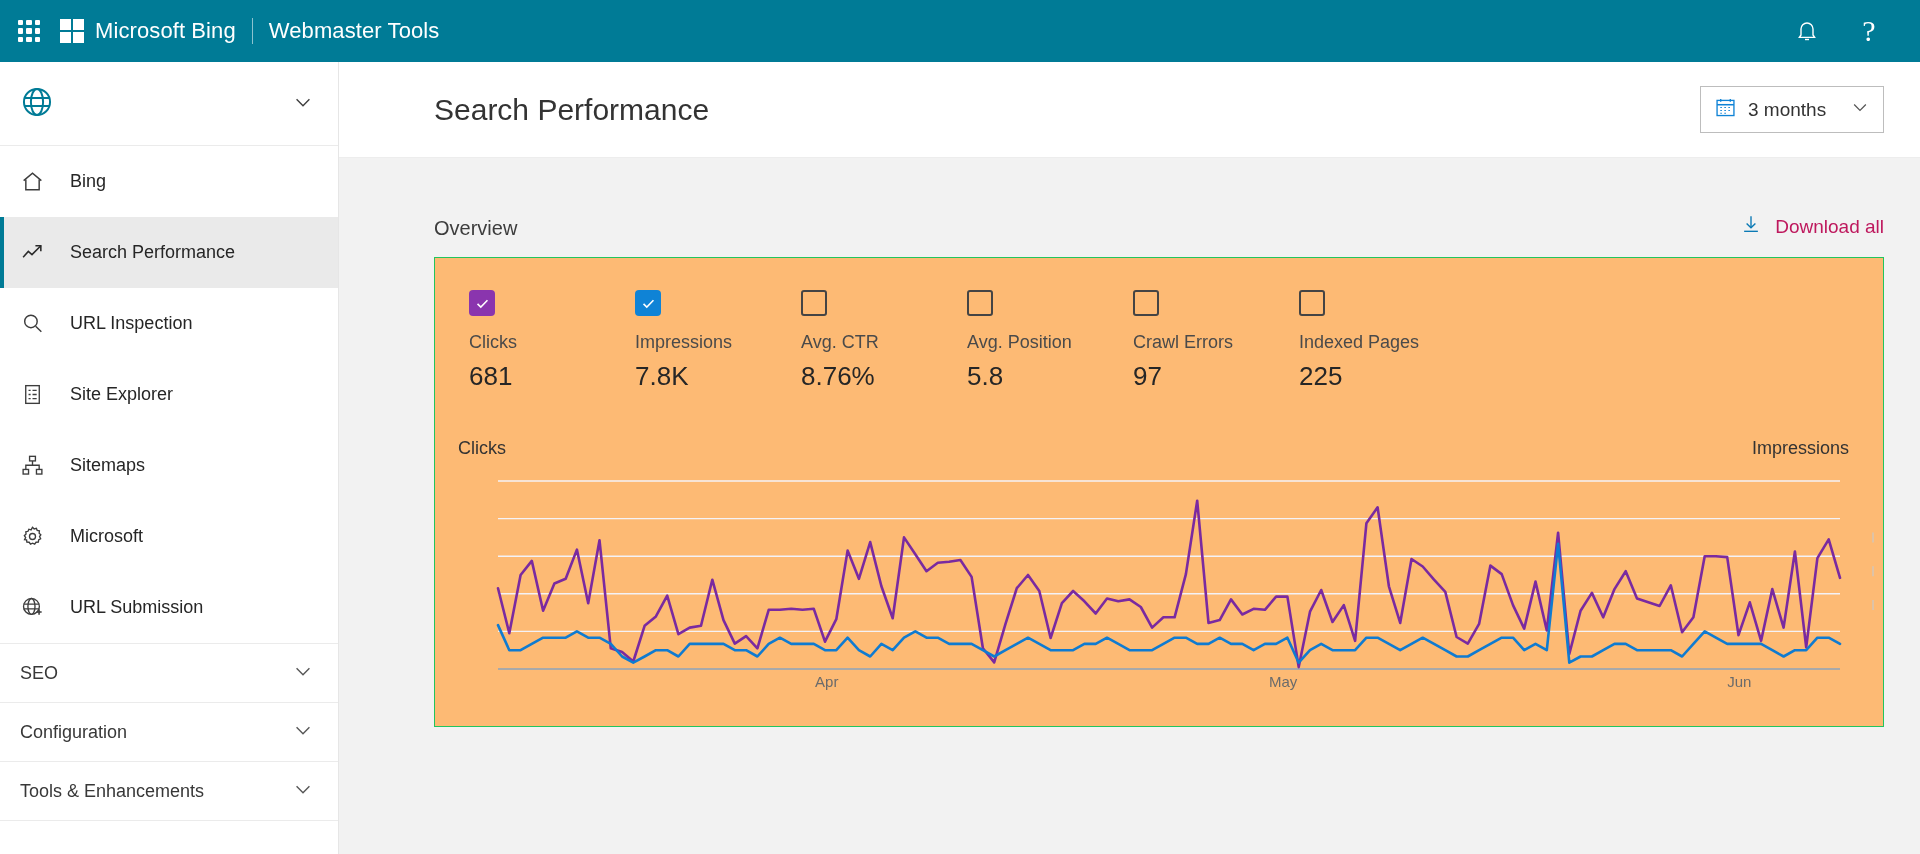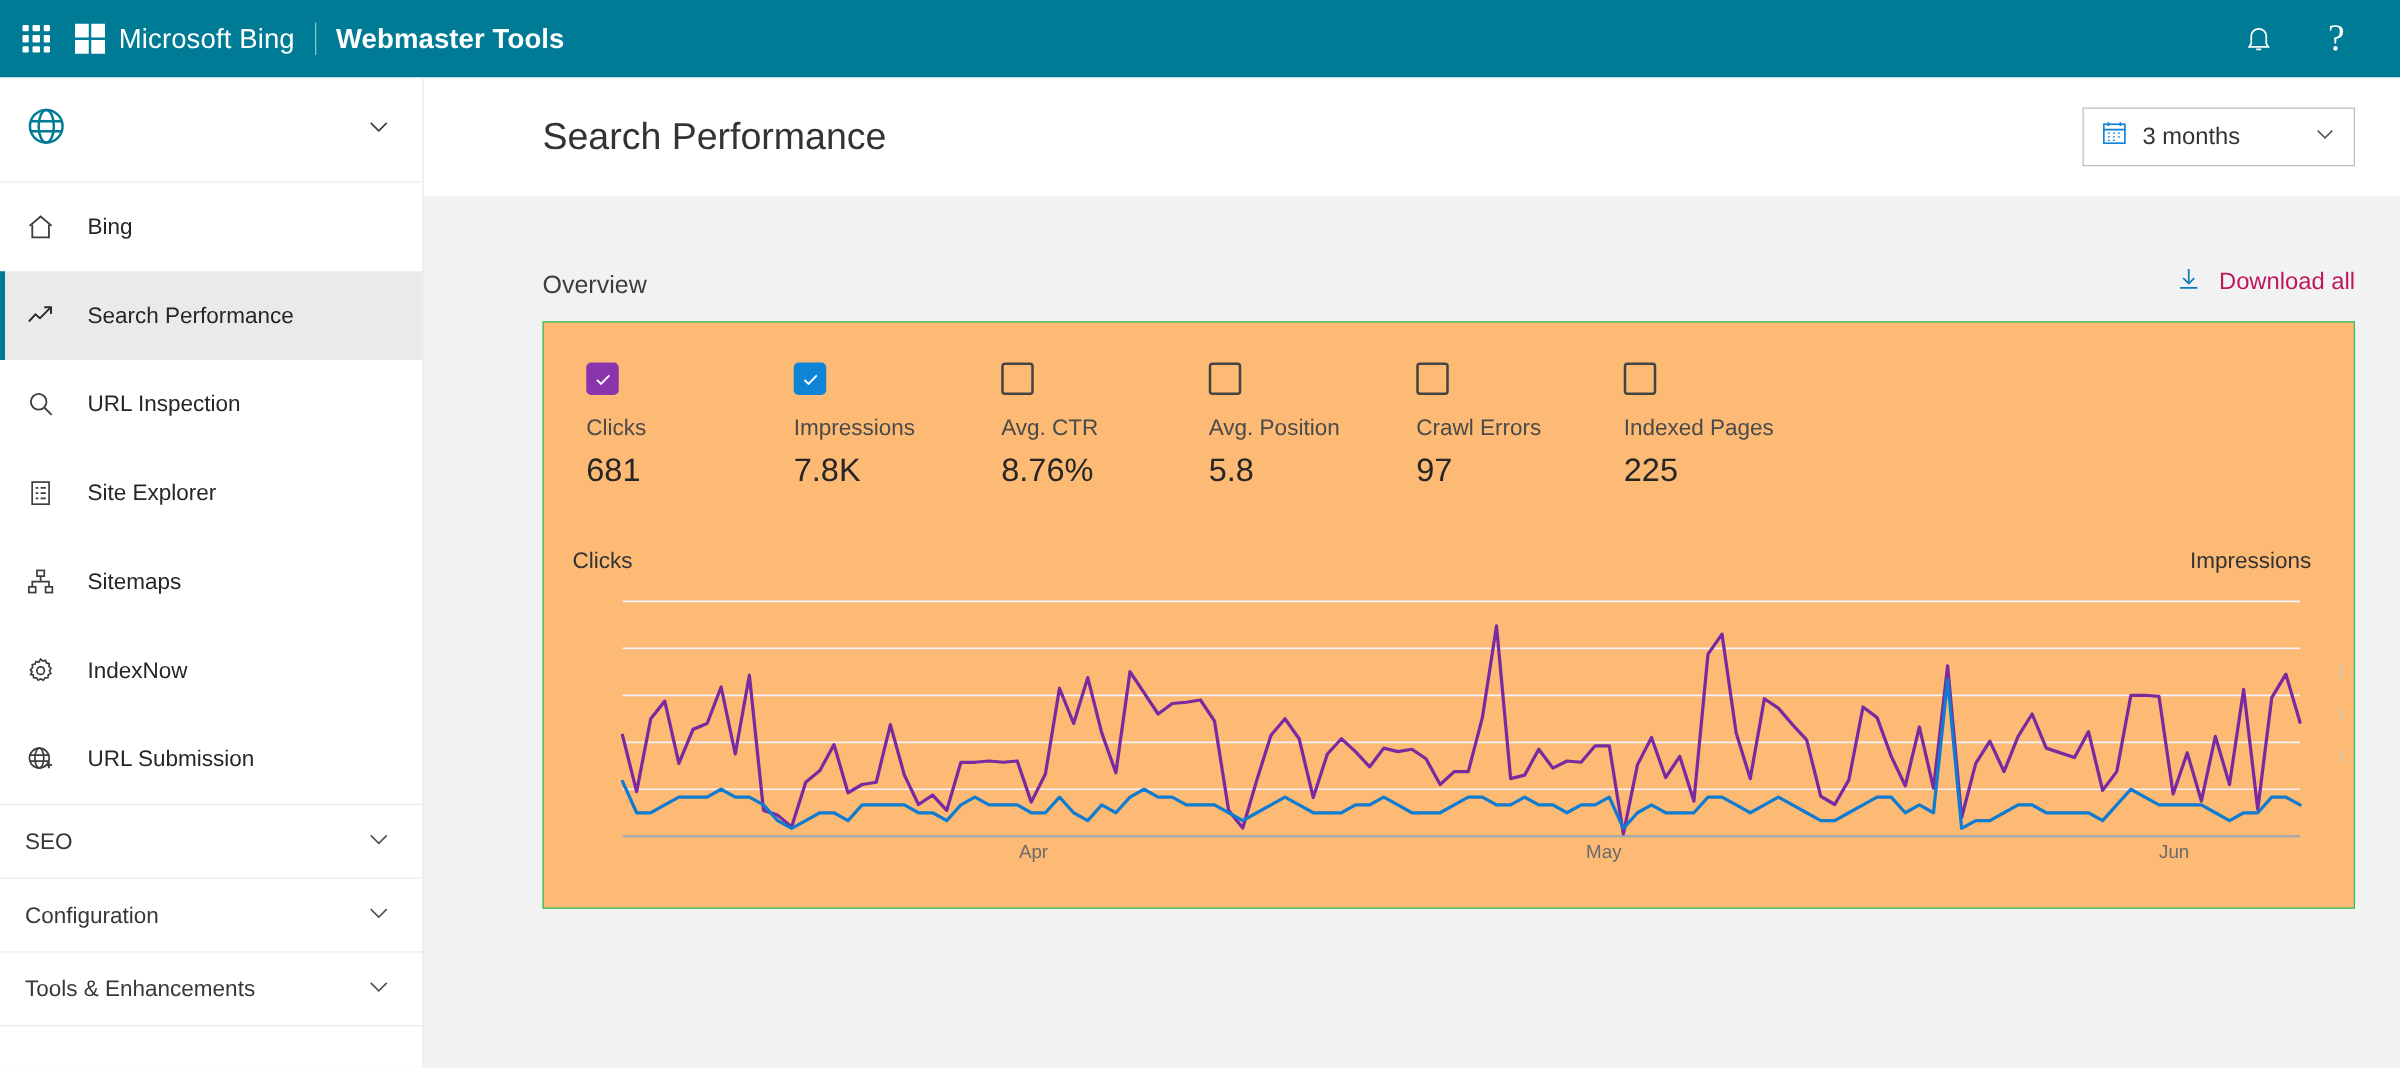--- a/index.html
+++ b/index.html
@@ -18,21 +18,21 @@
   }
   .waffle { width: 26px; height: 26px; margin-left: 16px; margin-right: 18px;
     display: grid; grid-template-columns: repeat(3,1fr); grid-template-rows: repeat(3,1fr);
     gap: 3px; padding: 2px; cursor: pointer; }
   .waffle i { background: #ffffff; border-radius: 1px; display: block; }
   .ms-logo { width: 24px; height: 24px; display: grid;
     grid-template-columns: 1fr 1fr; grid-template-rows: 1fr 1fr; gap: 2.5px; margin-right: 11px; }
   .ms-logo i { background: #ffffff; display: block; }
   .brand-name { font-size: 22px; font-weight: 400; letter-spacing: .1px; white-space: nowrap; }
   .brand-sep { width: 1px; height: 26px; background: rgba(255,255,255,.55); margin: 0 16px; }
-  .product-name { font-size: 22px; font-weight: 700; letter-spacing: .1px; white-space: nowrap; }
+  .product-name { font-size: 22px; font-weight: 400; letter-spacing: .1px; white-space: nowrap; }
   .topbar-right { margin-left: auto; display: flex; align-items: center; gap: 20px; margin-right: 30px; }
   .tb-icon { width: 42px; height: 42px; display: flex; align-items: center; justify-content: center; cursor: pointer; }
   .helpglyph { font-size: 30px; font-weight: 300; line-height: 1; color:#fff; font-family:"Liberation Serif", serif; }
 
   
   .sidebar {
     position: absolute; top: 62px; left: 0; width: 339px; height: 792px;
     background: #ffffff; border-right: 1px solid #e6e6e6; overflow: hidden;
   }
   .site-selector {
@@ -53,21 +53,21 @@
   .nav-group .chev { margin-left: auto; }
 
   
   .main { position: absolute; top: 62px; left: 339px; width: 1581px; height: 792px; }
   .page-head {
     height: 96px; background: #ffffff; display: flex; align-items: center;
     padding: 0 36px 0 95px; border-bottom: 1px solid #ededed;
   }
   .page-title { font-size: 30px; font-weight: 400; color: #333333; }
   .daterange {
-    margin-left: auto; width: 218px; height: 47px; border: 1px solid #bdbdbd;
+    margin-left: auto; width: 184px; height: 47px; border: 1px solid #bdbdbd;
     background: #fff; display: flex; align-items: center; padding: 0 13px; gap: 11px;
     cursor: pointer; font-size: 19px; color: #333;
   }
   .daterange .chev { margin-left: auto; }
 
   .content { padding: 34px 36px 0 95px; }
   .overview-row { display: flex; align-items: flex-end; height: 48px; }
   .overview-label { font-size: 20px; color: #3d3d3d; }
   .download-all {
     margin-left: auto; display: flex; align-items: center; gap: 13px;
@@ -204,21 +204,21 @@
     <span>Sitemaps</span>
   </div>
 
   <div class="nav-item">
     <span class="nav-ico">
       <svg width="25" height="25" viewBox="0 0 24 24" fill="none" stroke="#3d3d3d" stroke-width="1.3">
         <path d="M12 3.2l1.6 1.5 2.1-.6.8 2 2.1.5-.2 2.2 1.6 1.5-1.2 1.8 1 2-1.9 1.1-.3 2.2-2.2.1-1.3 1.8-2-.9-2 .9-1.3-1.8-2.2-.1-.3-2.2L4.4 15l1-2-1.2-1.8L5.8 9.7l-.2-2.2 2.1-.5.8-2 2.1.6z"></path>
         <circle cx="12" cy="12" r="2.9"></circle>
       </svg>
     </span>
-    <span>IndexNow</span>
+    <span>Microsoft</span>
   </div>
 
   <div class="nav-item">
     <span class="nav-ico">
       <svg width="25" height="25" viewBox="0 0 24 24" fill="none" stroke="#3d3d3d" stroke-width="1.3">
         <circle cx="11" cy="11" r="7.6"></circle>
         <ellipse cx="11" cy="11" rx="3.4" ry="7.6"></ellipse>
         <path d="M3.4 8.7h15.2M3.4 13.3h15.2"></path>
         <path d="M15.8 16.4h5M18.3 13.9v5" stroke-width="1.5"></path>
       </svg>

